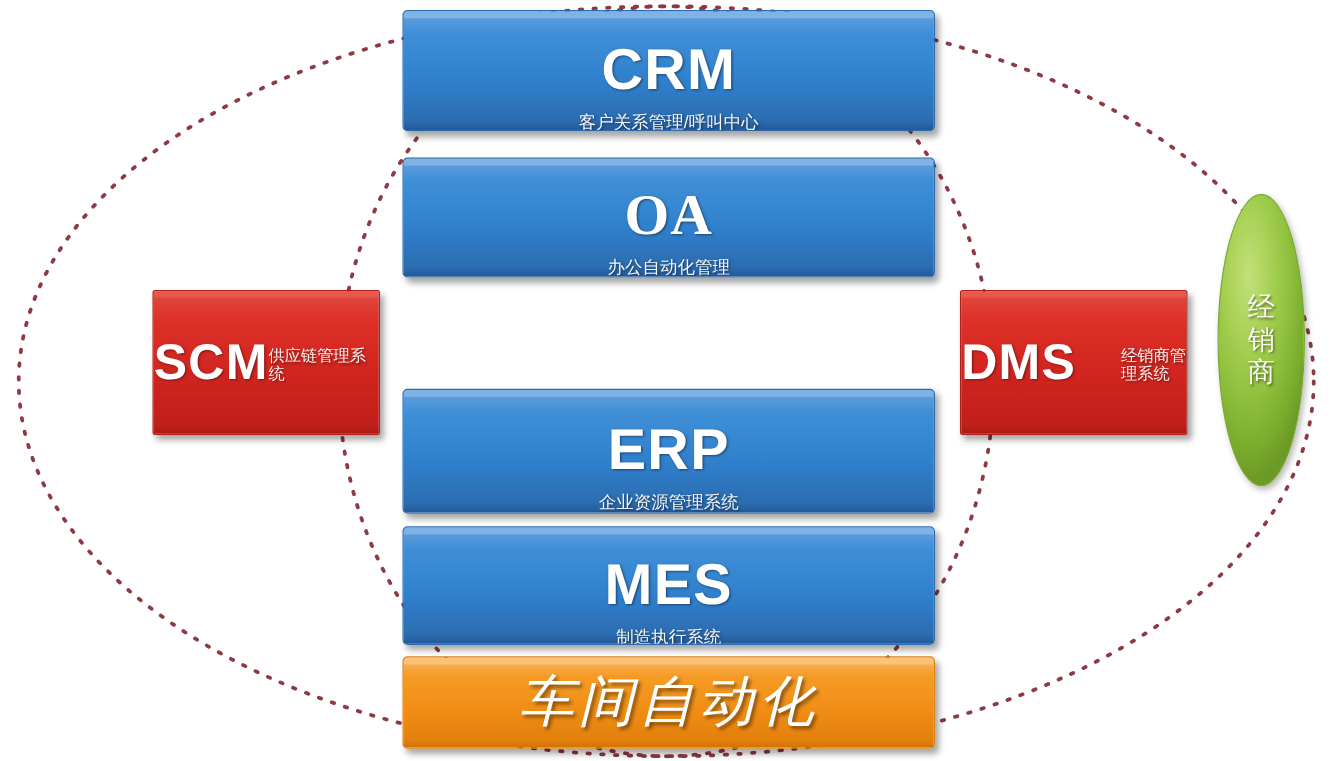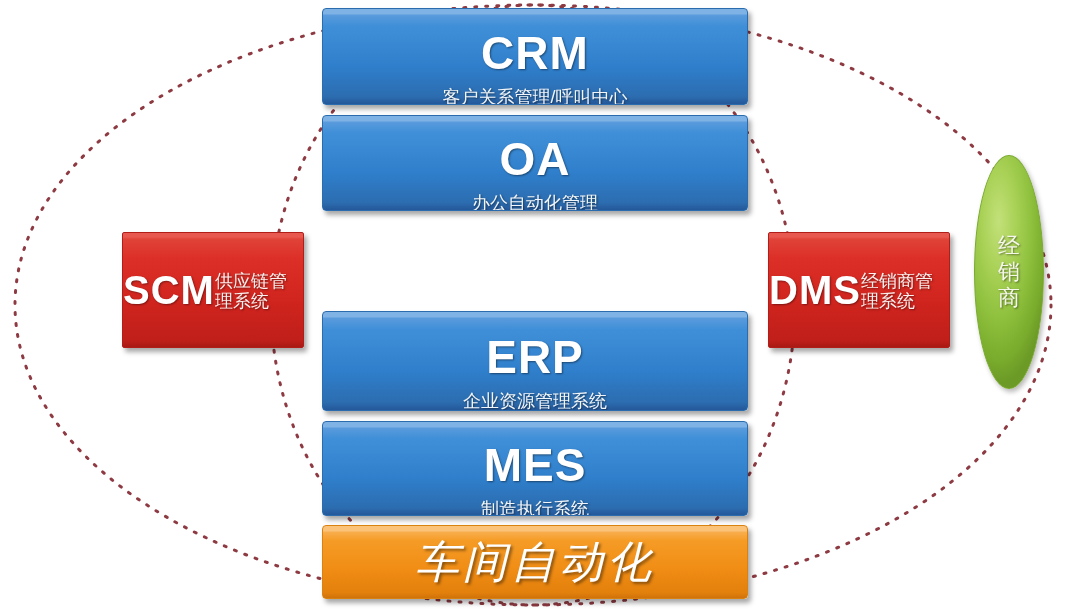--- a/index.html
+++ b/index.html
@@ -45,21 +45,21 @@
     color:#ffffff;font-weight:bold;letter-spacing:1px;
     text-shadow:1px 1px 2px rgba(0,0,0,0.45);
     line-height:1;
   }
   .sys-cn{
     color:#f2f6fa;
     text-shadow:1px 1px 2px rgba(0,0,0,0.5);
     line-height:1.1;
   }
   .blue .sys-abbr{font-size:46px;margin-top:24px;}
-  .blue .sys-cn{font-size:18px;margin-top:12px;}
+  .blue .sys-cn{font-size:14px;margin-top:12px;}
   .orange .sys-abbr{font-size:44px;font-weight:normal;letter-spacing:4px;
     text-shadow:2px 2px 3px rgba(0,0,0,0.45);}
 
   
   .redbox{
     position:absolute;width:180px;height:114px;
     background:linear-gradient(to bottom,
        #e8584f 0px,#e8584f 4px,
        #e04339 6px,
        #dc2f27 22%,
@@ -70,21 +70,21 @@
     border-radius:2px;
     box-shadow:3px 4px 5px rgba(0,0,0,0.35);
     display:flex;flex-direction:row;
     align-items:center;justify-content:center;
   }
   .red-abbr{
     color:#ffffff;font-size:40px;font-weight:bold;letter-spacing:1px;
     text-shadow:1px 1px 2px rgba(0,0,0,0.4);line-height:1;
   }
   .red-cn{
-    color:#fdf0ee;font-size:18px;margin-top:4px;
+    color:#fdf0ee;font-size:13px;margin-top:4px;
     text-shadow:1px 1px 2px rgba(0,0,0,0.45);line-height:1.1;
   }
 
   
   .greenoval{
     position:absolute;width:68px;height:232px;
     border-radius:50%;
     background:radial-gradient(ellipse 80% 70% at 35% 28%,
         #c3e07a 0%, #a8d155 32%, #8dbf3c 62%, #79ab2c 86%, #6b9a26 100%);
     border:1px solid #7aa930;
@@ -110,39 +110,39 @@
   <div class="stack" id="core-stack"></div>
 
   <div id="side-layer"></div>
 
   <div id="partner-layer"></div>
 
 <div class="sysbox blue" style="left: 322px; top: 8px; width: 424px; height: 95px; position: absolute;">
       <div class="sys-abbr">CRM</div>
       <div class="sys-cn">客户关系管理/呼叫中心</div>
     </div>
-    <div class="sysbox blue" style="left: 322px; top: 115px; width: 424px; height: 94px; position: absolute;">
+    <div class="sysbox blue" style="left: 322px; top: 126px; width: 424px; height: 94px; position: absolute; font-family: Liberation Serif, serif;">
       <div class="sys-abbr">OA</div>
       <div class="sys-cn">办公自动化管理</div>
     </div>
     <div class="sysbox blue" style="left: 322px; top: 311px; width: 424px; height: 98px; position: absolute;">
       <div class="sys-abbr">ERP</div>
       <div class="sys-cn">企业资源管理系统</div>
     </div>
     <div class="sysbox blue" style="left: 322px; top: 421px; width: 424px; height: 93px; position: absolute;">
       <div class="sys-abbr">MES</div>
       <div class="sys-cn">制造执行系统</div>
     </div>
     <div class="sysbox orange" style="left: 322px; top: 525px; width: 424px; height: 72px; position: absolute; font-style: italic;">
       <div class="sys-abbr">车间自动化</div>
     </div>
     <div class="redbox" style="left: 122px; top: 232px;">
       <div class="red-abbr">SCM</div>
       <div class="red-cn">供应链管理系统</div>
     </div>
-    <div class="redbox" style="left: 768px; top: 232px;">
+    <div class="redbox" style="left: 768px; top: 232px; gap: 36px;">
       <div class="red-abbr">DMS</div>
       <div class="red-cn">经销商管理系统</div>
     </div>
     <div class="greenoval" style="left: 974px; top: 155px;">
       <div class="green-cn">经销商</div>
     </div>
   </div>
 
 </body></html>

